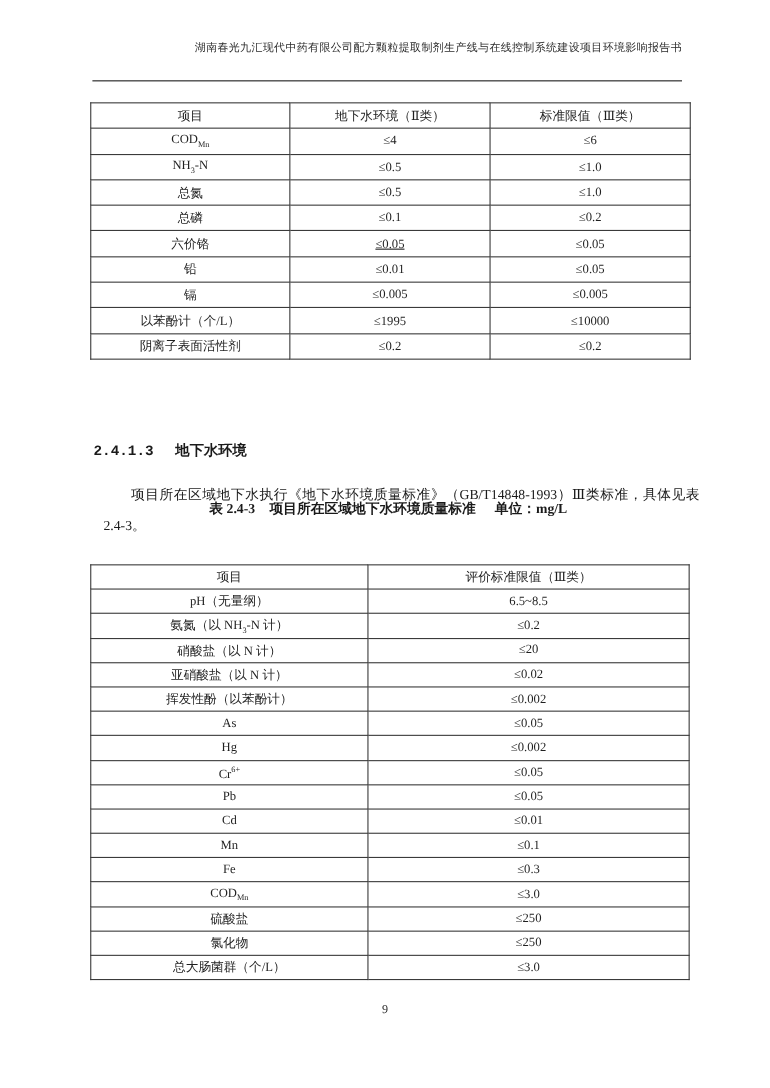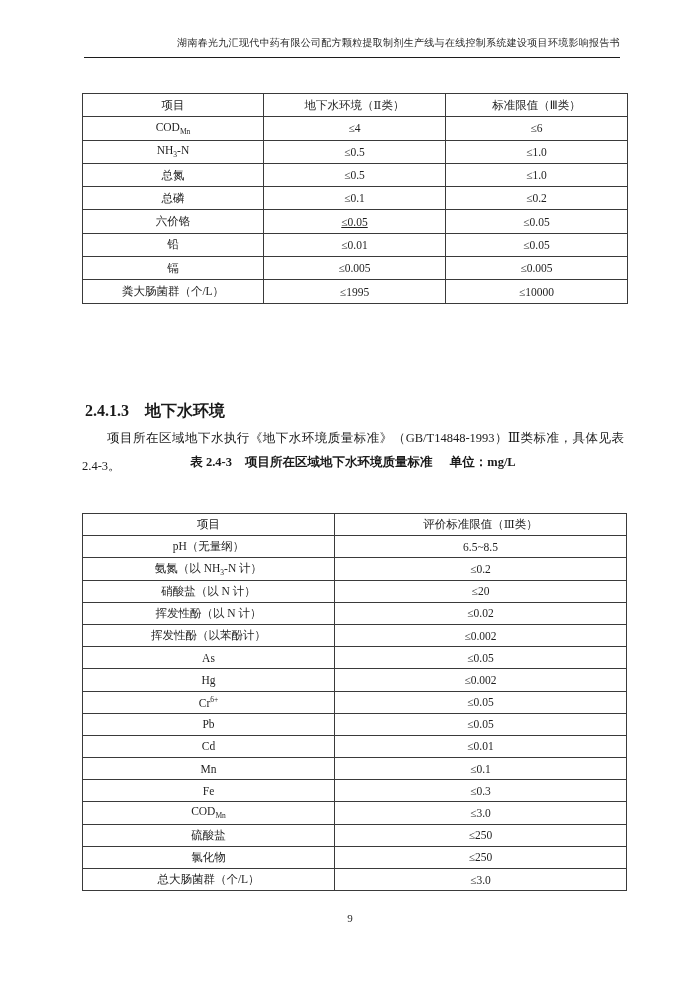--- a/index.html
+++ b/index.html
@@ -3,21 +3,21 @@
 <meta charset="utf-8">
 <style>
   html,body { margin:0; padding:0; }
   body {
     width:700px; height:989px; background:#ffffff; position:relative;
     font-family:"Liberation Serif","DejaVu Serif",serif;
     color:#1f1f1f;
   }
   .doc-header {
     position:absolute; left:84px; top:36px; width:536px;
-    border-bottom:1.5px solid #1c1c1c; padding-bottom:7px;
+    border-bottom:1.5px solid #1c1c1c; padding-bottom:23px;
     text-align:right;
   }
   .doc-header-title { font-size:10px; color:#2b2b2b; letter-spacing:0.3px; white-space:nowrap; }
 
   table.data-table {
     position:absolute; left:82px; border-collapse:collapse; table-layout:fixed;
     background:#fff;
   }
   table.data-table th, table.data-table td {
     border:1px solid #3a3a3a; text-align:center; vertical-align:middle;
@@ -25,35 +25,35 @@
     overflow:hidden; white-space:nowrap;
   }
   sub { font-size:7.5px; }
   sup { font-size:7.5px; }
   u { text-decoration:underline; }
 
   .table1 { top:93px; width:542px; }
   .table1 th, .table1 td { height:22.3px; }
   .table1 th:nth-child(1), .table1 td:nth-child(1) { width:180px; }
   .table1 th:nth-child(2), .table1 td:nth-child(2) { width:181px; }
-  .table1 th:nth-child(3), .table1 td:nth-child(3) { width:181px;font-family:Liberation Serif, serif; }
+  .table1 th:nth-child(3), .table1 td:nth-child(3) { width:181px; }
 
   .table2 { top:513px; width:542px; }
   .table2 th, .table2 td { height:21.2px; }
   .table2 th:nth-child(1), .table2 td:nth-child(1) { width:251px; }
   .table2 th:nth-child(2), .table2 td:nth-child(2) { width:291px; }
 
   .section-heading {
     position:absolute; left:85px; top:401px; margin:0;
-    font-size:16px; font-weight:bold; color:#1a1a1a;
+    font-size:13px; font-weight:bold; color:#1a1a1a;font-family:Liberation Mono, monospace;
   }
   .section-heading .sec-title { margin-left:12px; }
 
   .body-paragraph {
-    position:absolute; left:82px; top:424px; width:542px; margin:0;
+    position:absolute; left:82px; top:424px; width:542px; margin:12px;
     font-size:12.5px; line-height:28px; text-indent:2em; text-align:justify;
     color:#1a1a1a;
   }
 
   .table-caption {
     position:absolute; left:82px; top:454px; width:542px;
     text-align:center; font-size:12.5px; font-weight:bold; color:#1a1a1a;
     white-space:nowrap;
   }
   .table-caption .cap-title { margin-left:10px; }
@@ -111,23 +111,28 @@
           <td>铅</td>
           <td>≤0.01</td>
           <td>≤0.05</td>
         </tr>
         <tr>
           <td>镉</td>
           <td>≤0.005</td>
           <td>≤0.005</td>
         </tr>
         <tr>
-          <td>粪大肠菌群（个/L）</td>
+          <td>以苯酚计（个/L）</td>
           <td>≤1995</td>
           <td>≤10000</td>
+        </tr>
+        <tr>
+          <td>阴离子表面活性剂</td>
+          <td>≤0.2</td>
+          <td>≤0.2</td>
         </tr>
       </tbody>
     </table>
 
   <h3 class="section-heading">
     <span class="sec-num">2.4.1.3</span>
     <span class="sec-title">地下水环境</span>
   </h3>
 
   <p class="body-paragraph">项目所在区域地下水执行《地下水环境质量标准》（GB/T14848-1993）Ⅲ类标准，具体见表 2.4-3。</p>
@@ -152,21 +157,21 @@
         </tr>
         <tr>
           <td>氨氮（以 NH<sub>3</sub>-N 计）</td>
           <td>≤0.2</td>
         </tr>
         <tr>
           <td>硝酸盐（以 N 计）</td>
           <td>≤20</td>
         </tr>
         <tr>
-          <td>挥发性酚（以 N 计）</td>
+          <td>亚硝酸盐（以 N 计）</td>
           <td>≤0.02</td>
         </tr>
         <tr>
           <td>挥发性酚（以苯酚计）</td>
           <td>≤0.002</td>
         </tr>
         <tr>
           <td>As</td>
           <td>≤0.05</td>
         </tr>

